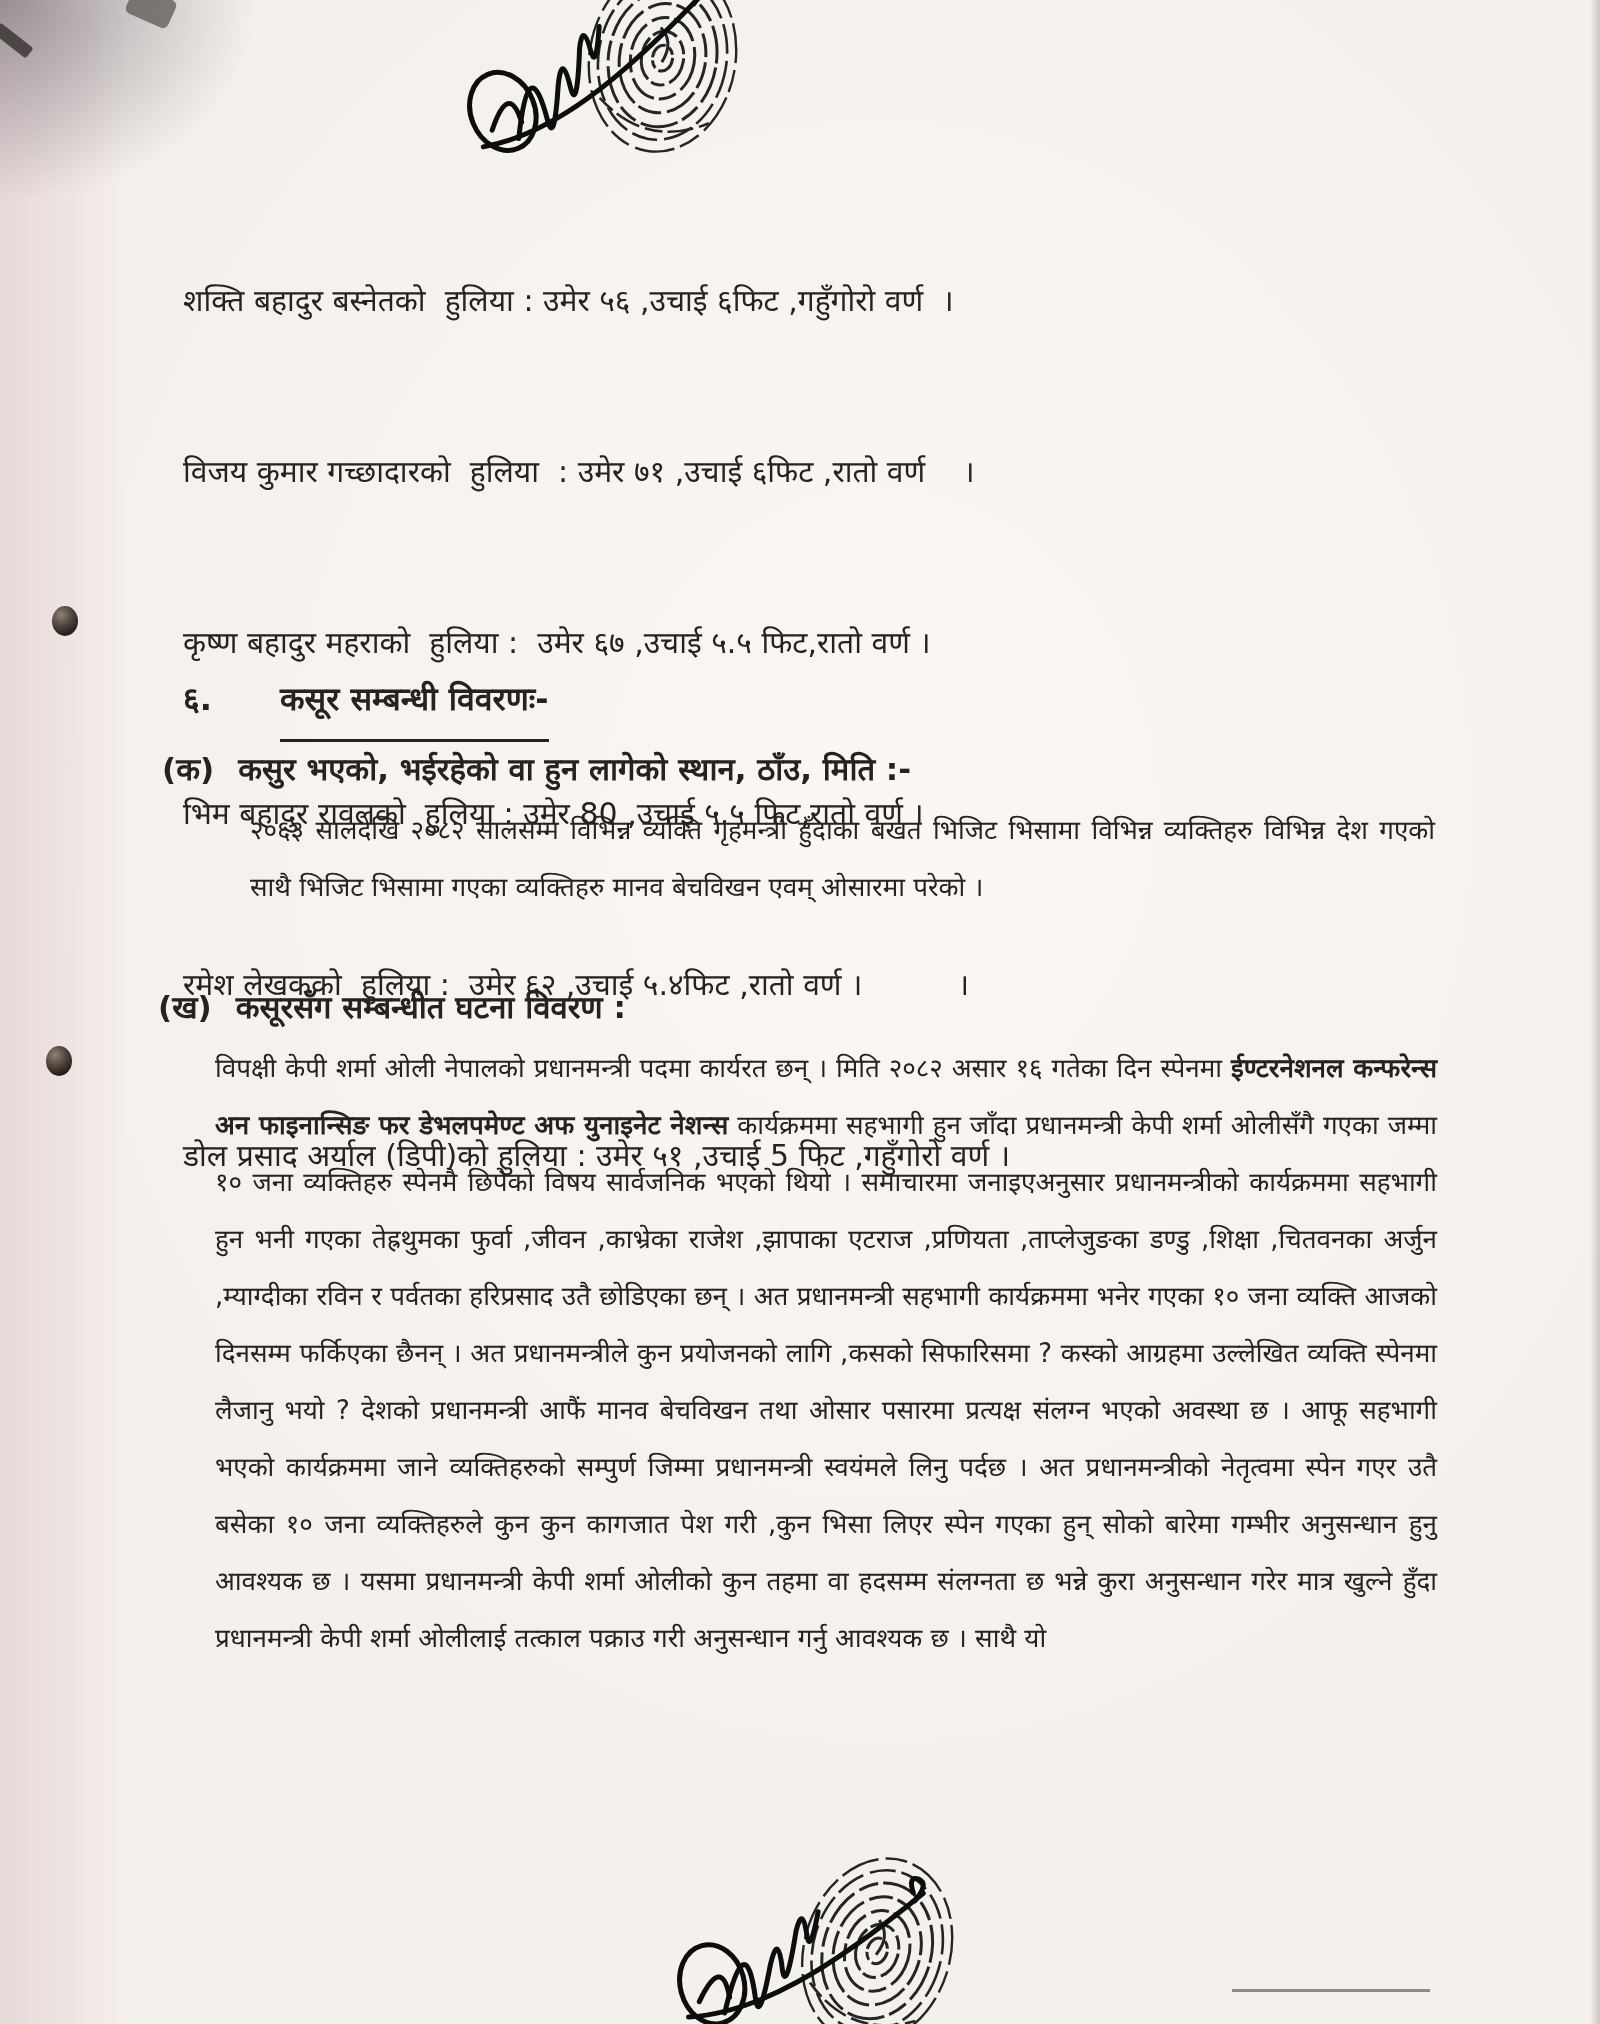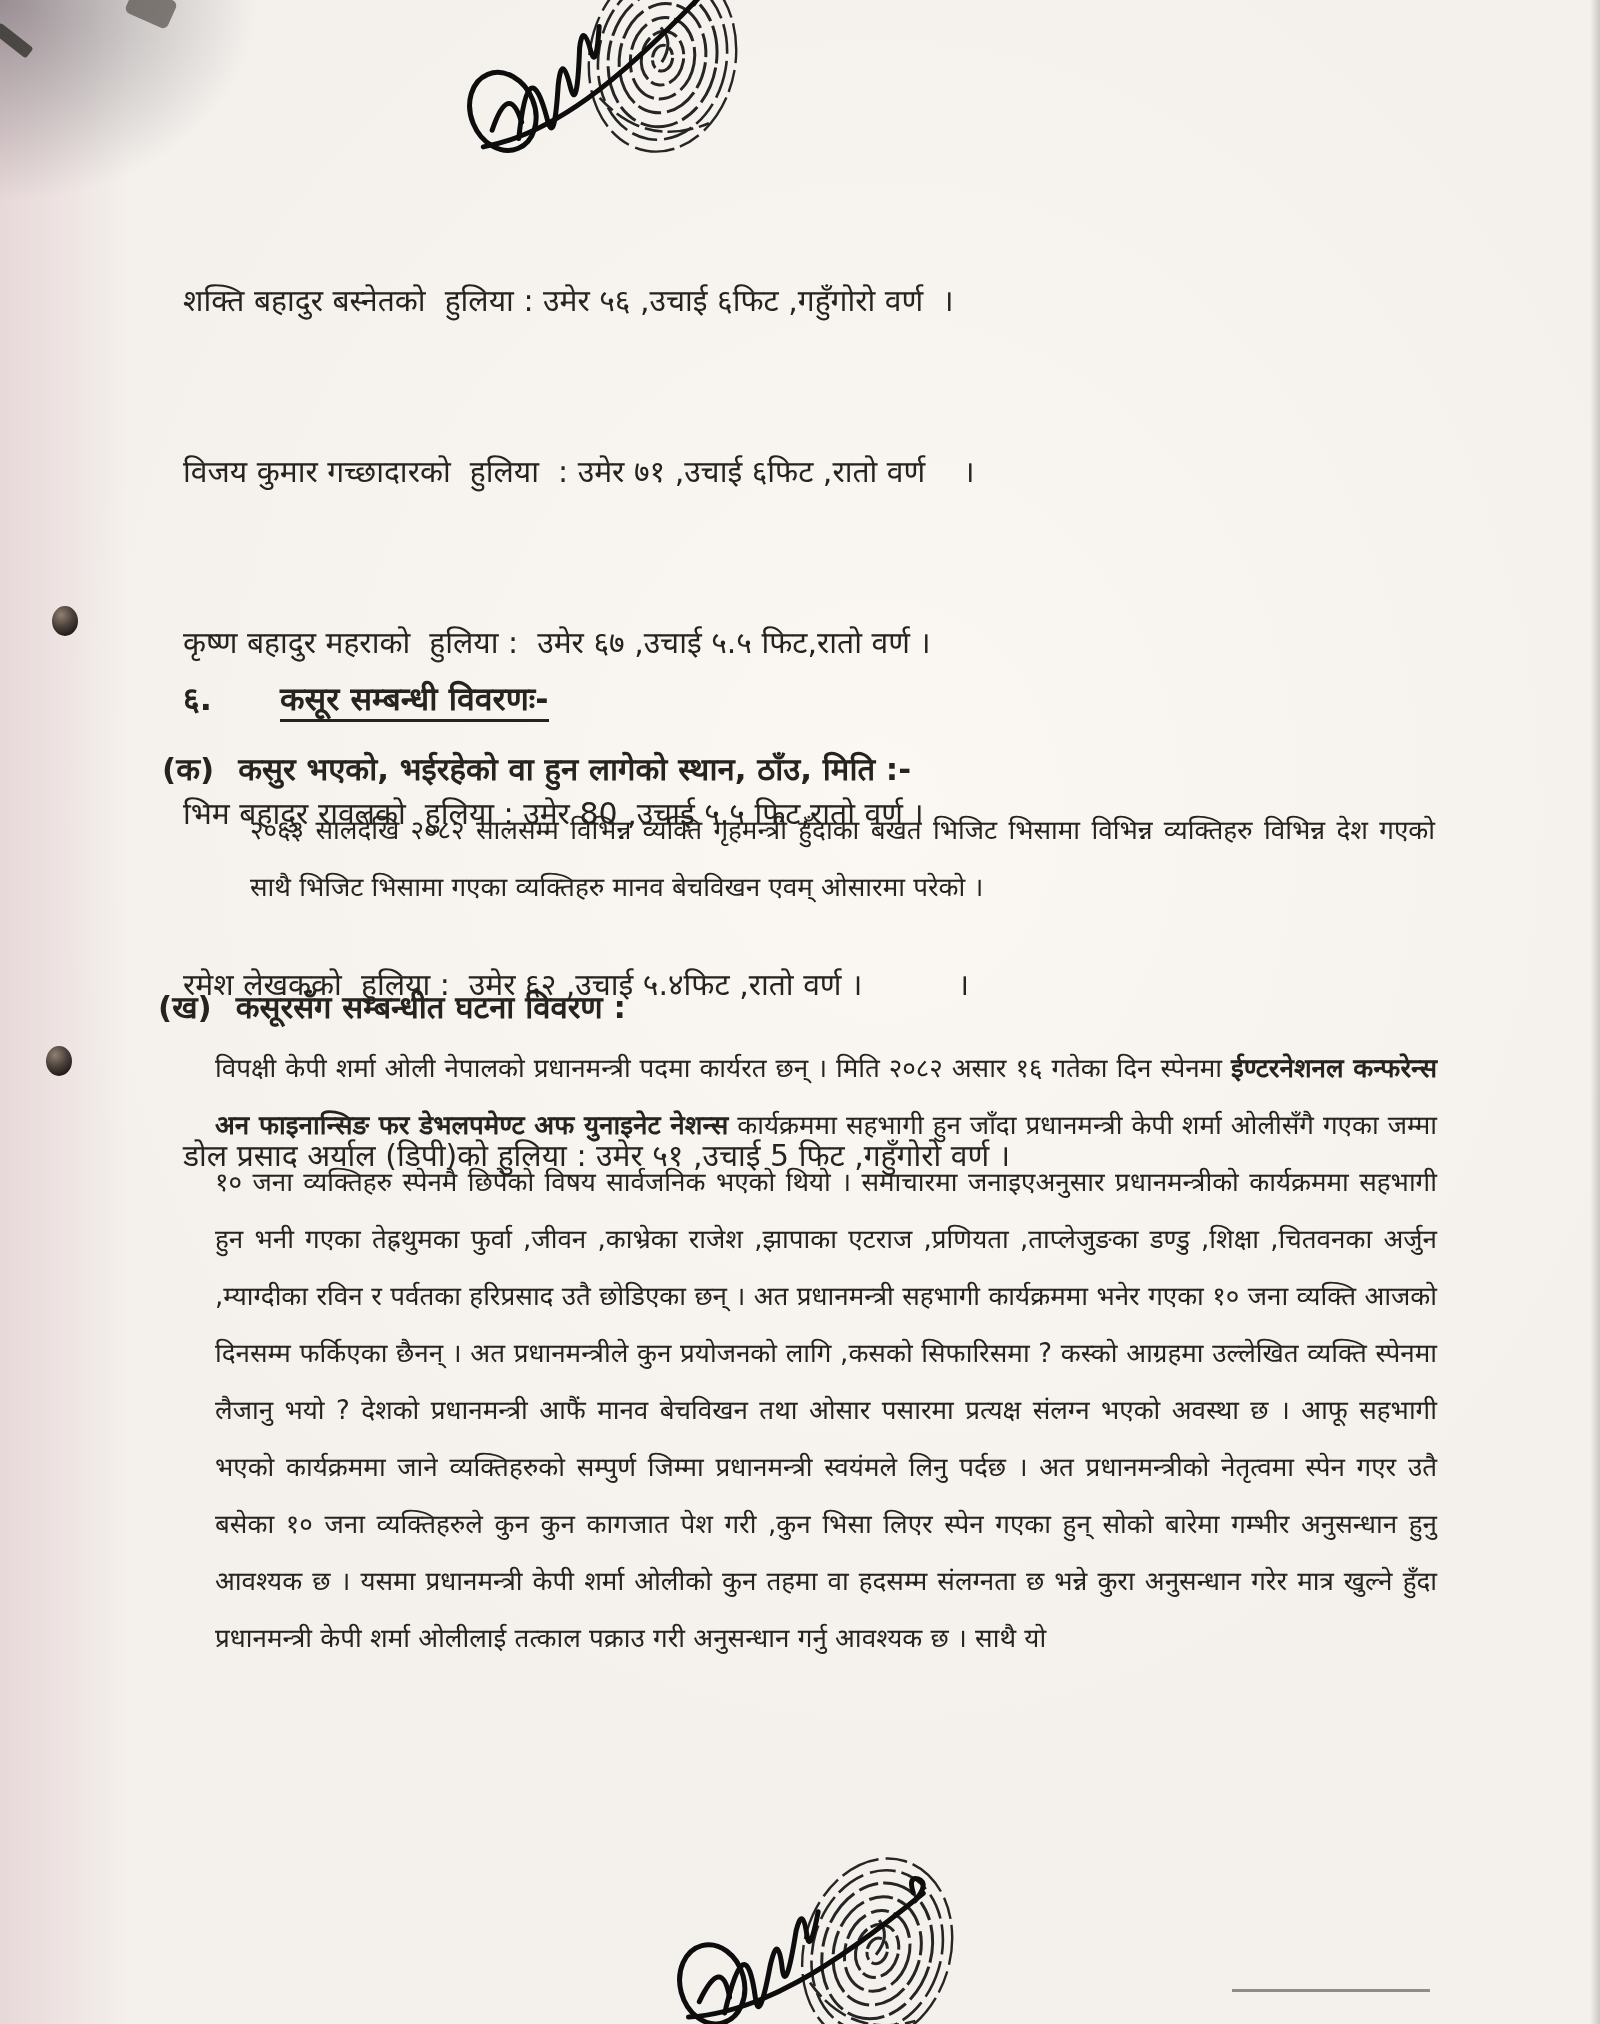--- a/index.html
+++ b/index.html
@@ -30,21 +30,21 @@
   .hole{position:absolute;width:26px;height:30px;border-radius:50%;
     background:radial-gradient(circle at 35% 30%, #8f8172 0%, #4a403a 45%, #241f1b 75%);}
   .hole-1{left:52px;top:606px;}
   .hole-2{left:46px;top:1046px;}
 
   
   .hulia-list{position:absolute;left:183px;top:158px;font-size:30px;line-height:57px;
     white-space:pre-wrap;}
   .section-heading{position:absolute;left:183px;top:676px;font-size:32px;font-weight:bold;}
   .section-heading .num{display:inline-block;width:97px;}
-  .section-heading .ttl{text-decoration:none;border-bottom:3px solid #26221e;padding-bottom:1px;}
+  .section-heading .ttl{text-decoration:none;border-bottom:3px solid #26221e;padding-bottom:21px;}
   .clause-row{position:absolute;font-size:31px;font-weight:bold;}
   .clause-ka{left:162px;top:747px;}
   .clause-kha{left:158px;top:985px;}
   .clause-row .lbl{display:inline-block;margin-right:24px;}
   .para{position:absolute;font-size:26px;line-height:57px;text-align:justify;}
   .para-ka{left:250px;top:802px;width:1185px;}
   .para-kha{left:215px;top:1040px;width:1222px;}
   .bold-seg{font-weight:bold;}
 
   

